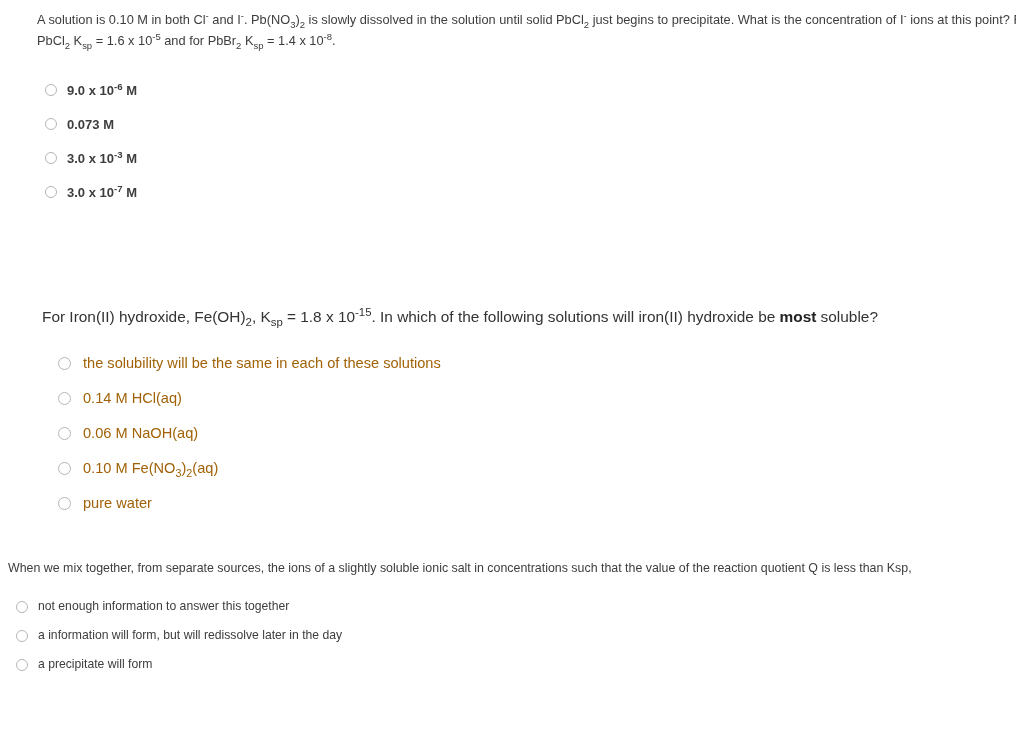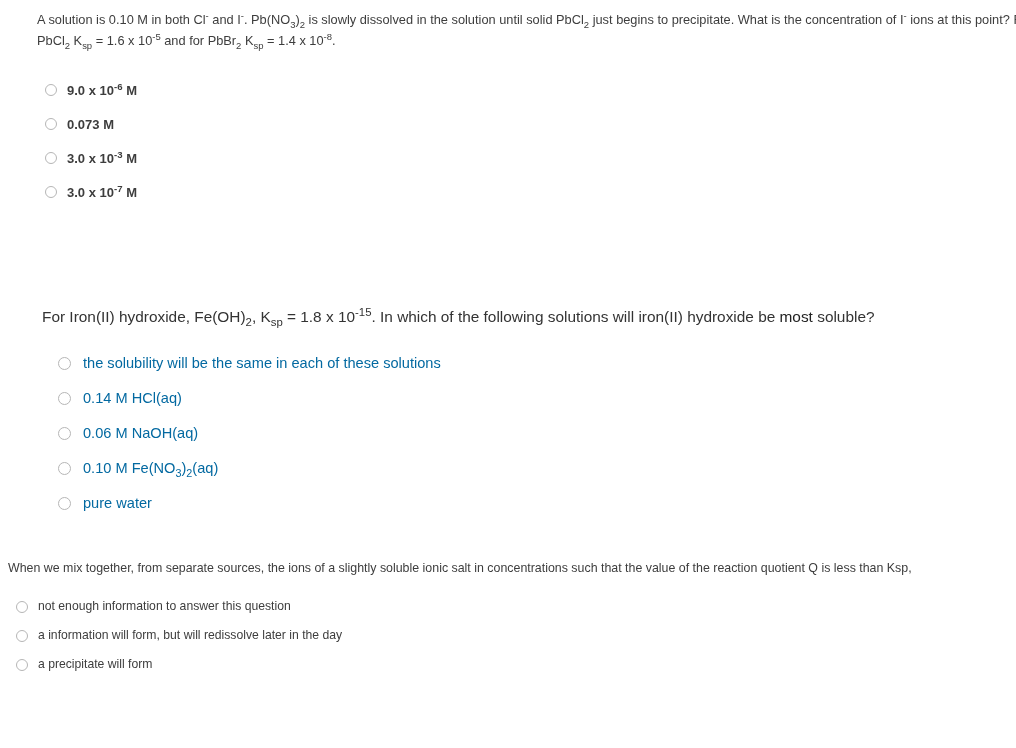--- a/index.html
+++ b/index.html
@@ -30,21 +30,21 @@
   #q3-block { left: 8px; top: 558px; width: 1002px; }
 
   .qtext {
     line-height: 1.62;
     color: #3d3d3d;
   }
   #q1-block .qtext { font-size: 12.8px; }
   #q2-block .qtext { font-size: 15.4px; color: #333; }
   #q3-block .qtext { font-size: 12.4px; }
 
-  .qtext b { font-weight: normal; color: #222; }
+  .qtext b { font-weight: bold; color: #222; }
 
   
   .options { list-style: none; margin: 0; padding: 0; }
 
   .option {
     display: flex;
     align-items: center;
     padding: 0;
   }
   #q1-block .option { height: 34px; margin-left: 8px; font-size: 13px; font-weight: bold; }
@@ -64,21 +64,21 @@
   }
   #q1-block .radio { width: 12px; height: 12px; margin-right: 10px; }
   #q2-block .radio { width: 13px; height: 13px; margin-right: 12px; }
   #q3-block .radio { width: 12px; height: 12px; margin-right: 10px; }
 
   .option-label {
     color: #3d3d3d;
     white-space: nowrap;
     line-height: 1.2;
   }
-  #q2-block .option-label { color: #0369a1; }
+  #q2-block .option-label { color: #a16207; }
 
   
   sup { font-size: 0.74em; vertical-align: super; line-height: 0; }
   sub { font-size: 0.74em; vertical-align: sub; line-height: 0; }
 </style>
 </head>
 <body>
 
 <div class="page">
 
@@ -131,21 +131,21 @@
       </li>
     </ul>
   </div>
 
   <div class="qblock" id="q3-block">
     <div class="qtext">When we mix together, from separate sources, the ions of a slightly soluble ionic salt in concentrations such that the value of the reaction quotient Q is less than Ksp,</div>
 
     <ul class="options" id="q3-options">
       <li class="option">
         <span class="radio"></span>
-        <span class="option-label">not enough information to answer this question</span>
+        <span class="option-label">not enough information to answer this together</span>
       </li>
       <li class="option">
         <span class="radio"></span>
         <span class="option-label">a information will form, but will redissolve later in the day</span>
       </li>
       <li class="option">
         <span class="radio"></span>
         <span class="option-label">a precipitate will form</span>
       </li>
     </ul>

